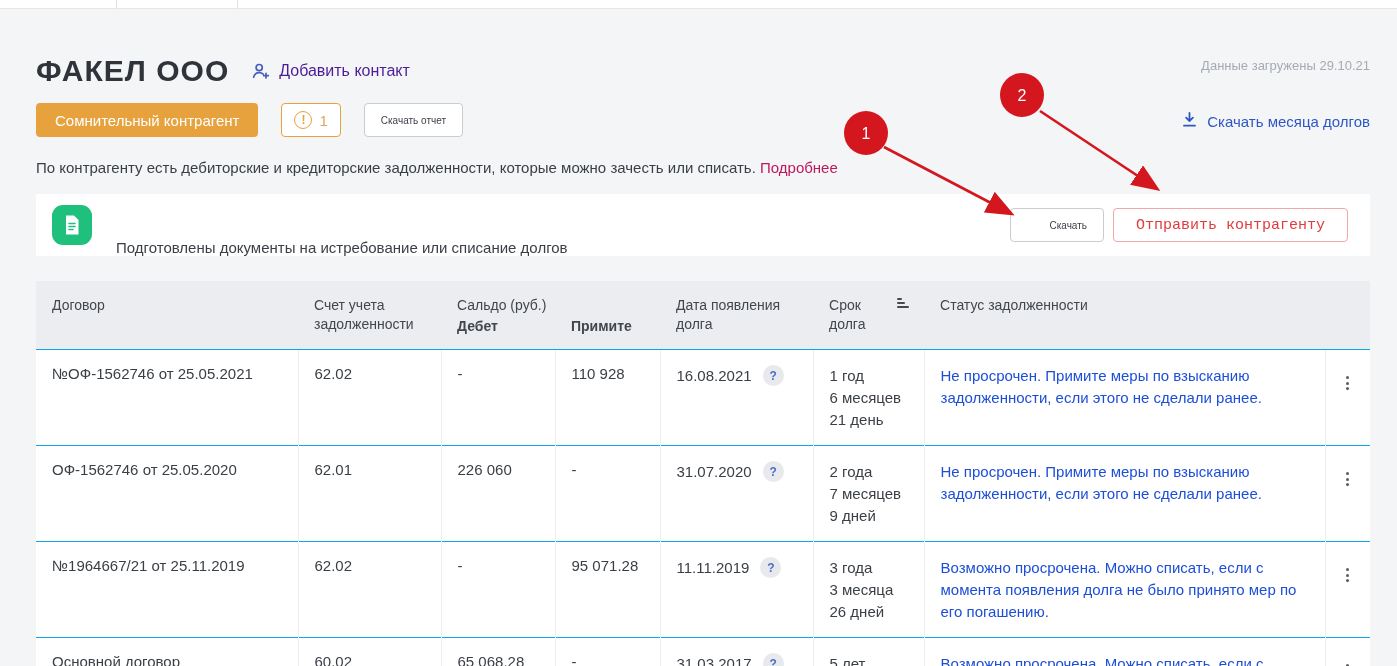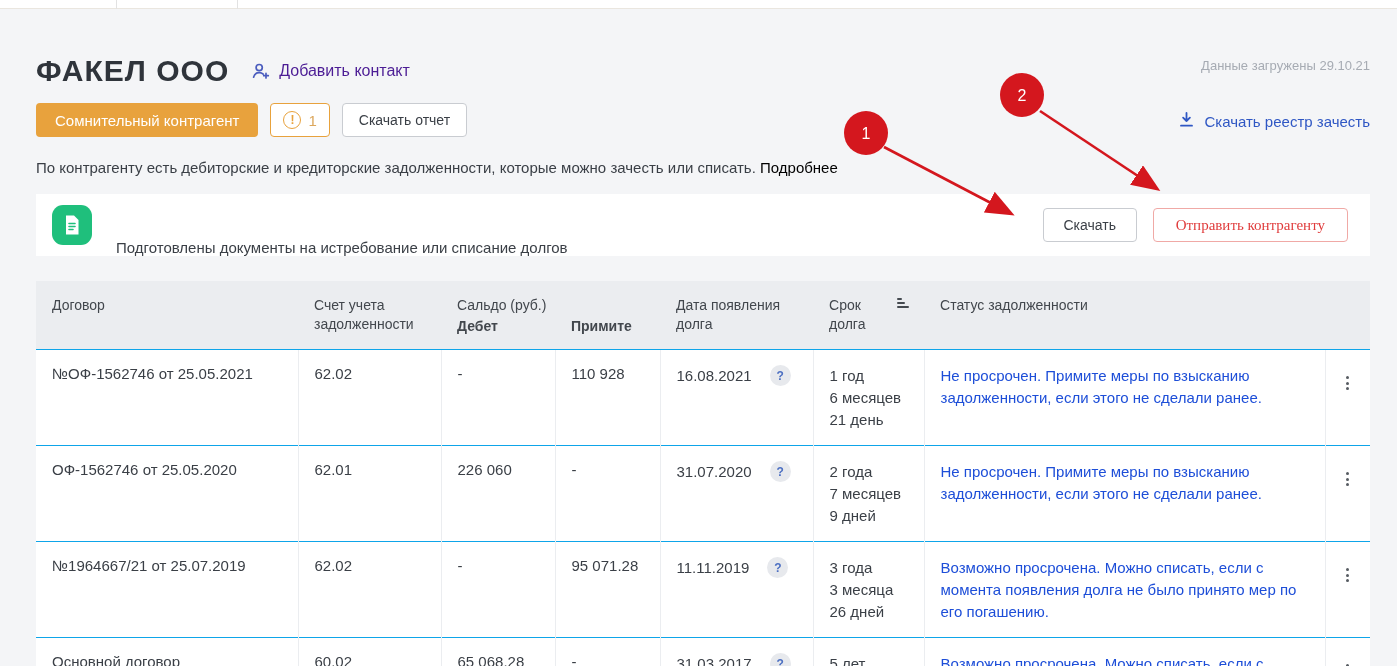--- a/index.html
+++ b/index.html
@@ -21,62 +21,62 @@
   
   .header-row { display:flex; align-items:flex-start; }
   .page-title { font-size:30px; line-height:38px; font-weight:700; letter-spacing:1px; color:#2f343b; }
   .add-contact { display:inline-flex; align-items:center; gap:8px; margin-left:22px; margin-top:9px;
     color:#4c1d95; font-size:16px; text-decoration:none; cursor:pointer; }
   .add-contact svg { display:block; }
   .spacer { flex:1; }
   .data-loaded { font-size:13px; color:#a6abb3; margin-top:6px; }
 
   
-  .badges-row { display:flex; align-items:center; margin-top:13px; }
+  .badges-row { display:flex; align-items:center; margin-top:13px;gap:11px; }
   .badge-doubtful { background:#e8a23d; color:#ffffff; font-size:15px; border-radius:4px;
     height:34px; display:inline-flex; align-items:center; padding:0 19px; }
   .warn-chip { margin-left:12px; height:34px; border:1px solid #e8a23d; border-radius:4px; background:#ffffff;
     display:inline-flex; align-items:center; gap:7px; padding:0 12px; cursor:pointer; }
   .warn-icon { width:18px; height:18px; border:1.6px solid #e8a23d; border-radius:50%;
     color:#e8a23d; font-size:12px; font-weight:700; display:inline-flex; align-items:center; justify-content:center; }
   .warn-count { color:#dca75d; font-size:15px; }
   .btn { background:#ffffff; border:1px solid #c9ccd1; border-radius:4px; height:34px;
-    font-family:inherit; font-size:14px; color:#3a3f46; padding:0 16px; cursor:pointer; }
+    font-family:inherit; font-size:10px; color:#3a3f46; padding:0 16px; cursor:pointer; }
   .btn-report { margin-left:12px; }
   .dl-registry { display:inline-flex; align-items:center; gap:9px; color:#2f57c4; font-size:15px;
     text-decoration:none; cursor:pointer; margin-top:2px; }
 
   
   .notice { margin-top:22px; font-size:15px; color:#3a3f46; }
-  .notice a { color:#000000; text-decoration:none; cursor:pointer; }
+  .notice a { color:#be185d; text-decoration:none; cursor:pointer; }
 
   
   .banner { margin-top:18px; background:#ffffff; height:62px; display:flex; align-items:center; padding:0 22px 0 16px; }
   .doc-icon { width:40px; height:40px; background:#1fbf7c; border-radius:11px; flex:0 0 auto;
     display:flex; align-items:center; justify-content:center; }
   .banner-text { margin-left:24px; font-size:15px; color:#3a3f46;margin-top:44px; }
-  .btn-download { width:94px; margin-right:16px; }
+  .btn-download { width:94px; margin-right:9px;text-align:right; }
   .btn-send { background:#ffffff; border:1px solid #f0a9a6; border-radius:4px; height:34px;
-    font-family:Liberation Serif, serif; font-size:15px; color:#e03c3c; padding:0 22px; cursor:pointer; }
+    font-family:Liberation Mono, monospace; font-size:15px; color:#e03c3c; padding:0 22px; cursor:pointer; }
 
   
   table.debts { margin-top:25px; width:1334px; border-collapse:collapse; table-layout:fixed; background:#ffffff; }
   thead th { background:#ebedf0; font-weight:400; font-size:14px; color:#42474d; text-align:left; vertical-align:top; }
   thead tr.h1 th { padding:15px 16px 0 16px; line-height:19px; }
   thead tr.h2 th { padding:2px 16px 13px 16px; line-height:19px; font-weight:700; }
   th.term-h { position:relative; padding-right:44px !important; }
   .sort-icon { position:absolute; top:17px; right:14px; width:13px; height:11px; cursor:pointer; }
   .sort-icon i { display:block; background:#454a50; height:2px; margin-bottom:2px; border-radius:1px; }
   .sort-icon i.b1 { width:5px; } .sort-icon i.b2 { width:8px; } .sort-icon i.b3 { width:12px; }
 
   tbody td { vertical-align:top; padding:15px 16px 14px 16px; font-size:15px; color:#3a3f46;
     border-top:1px solid #0ea5e9; background:#ffffff; }
   tbody td + td { border-left:1px solid #ebedf0; }
   tbody tr { height:85px; }
-  .date-cell { display:inline-flex; align-items:center; gap:18px; }
+  .date-cell { display:inline-flex; align-items:center; gap:11px; }
   .help-badge { width:21px; height:21px; border-radius:50%; background:#e7e9ed; color:#4c6fc2;
     font-size:12px; font-weight:700; display:inline-flex; align-items:center; justify-content:center; cursor:pointer; }
   .term-line { display:block; line-height:22px; }
   .status-text { font-size:15px; line-height:22px; color:#1d4ed8; }
   td.kebab-cell { padding:15px 0 0 0; text-align:center; }
   .kebab { display:inline-flex; flex-direction:column; gap:2.5px; padding:3px 6px; cursor:pointer; }
   .kebab i { width:3px; height:3px; border-radius:50%; background:#565b61; }
 
   
   .overlay { position:absolute; left:0; top:0; width:1397px; height:666px; pointer-events:none; z-index:10; }
@@ -115,21 +115,21 @@
     </span>
     <button class="btn btn-report">Скачать отчет</button>
     <span class="spacer"></span>
     <a class="dl-registry">
       <span>
         <svg width="17" height="17" viewBox="0 0 17 17" fill="none">
           <path d="M8.5 2v8M8.5 10l-3.4-3.4M8.5 10l3.4-3.4" stroke="#2f57c4" stroke-width="1.8" stroke-linecap="round" stroke-linejoin="round"></path>
           <path d="M3 14.7h11" stroke="#2f57c4" stroke-width="1.8" stroke-linecap="round"></path>
         </svg>
       </span>
-      <span>Скачать реестр зачесть</span>
+      <span>Скачать месяца долгов</span>
     </a>
   </div>
 
   <p class="notice">
     <span>По контрагенту есть дебиторские и кредиторские задолженности, которые можно зачесть или списать.</span>
     <a>Подробнее</a>
   </p>
 
   <div class="banner">
     <span class="doc-icon">
@@ -214,21 +214,21 @@
           <span class="term-line">9 дней</span>
         </td>
         <td><span class="status-text">Не просрочен. Примите меры по взысканию задолженности, если этого не сделали ранее.</span></td>
         <td class="kebab-cell"><span class="kebab">
               <i></i>
               <i></i>
               <i></i>
             </span></td>
       </tr>
       <tr>
-        <td>№1964667/21 от 25.07.2019</td>
+        <td>№1964667/21 от 25.11.2019</td>
         <td>62.02</td>
         <td>-</td>
         <td>95 071.28</td>
         <td><span class="date-cell">
               <span>11.11.2019</span>
               <span class="help-badge">?</span>
             </span></td>
         <td>
           <span class="term-line">3 года</span>
           <span class="term-line">3 месяца</span>

